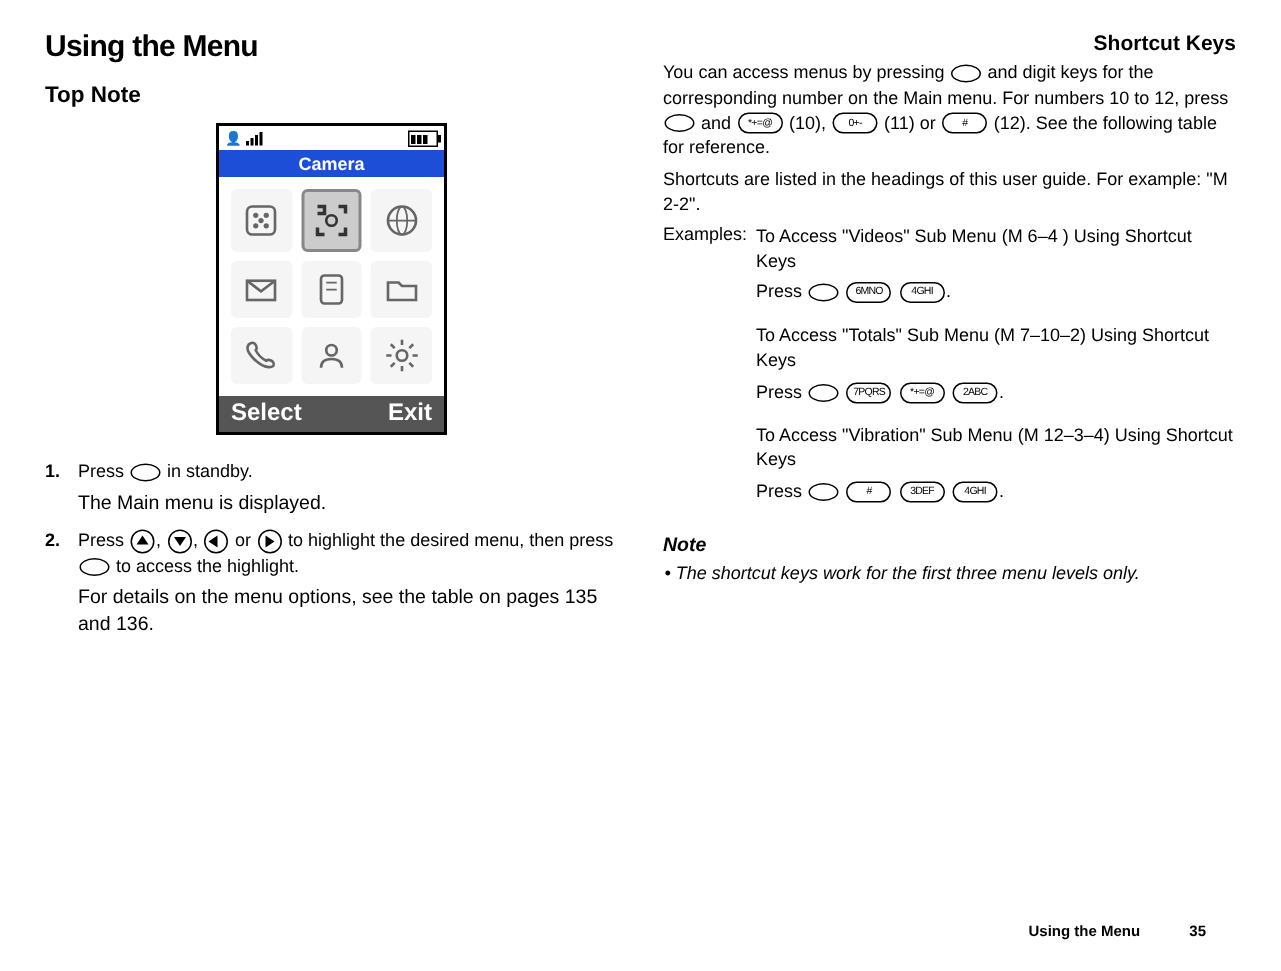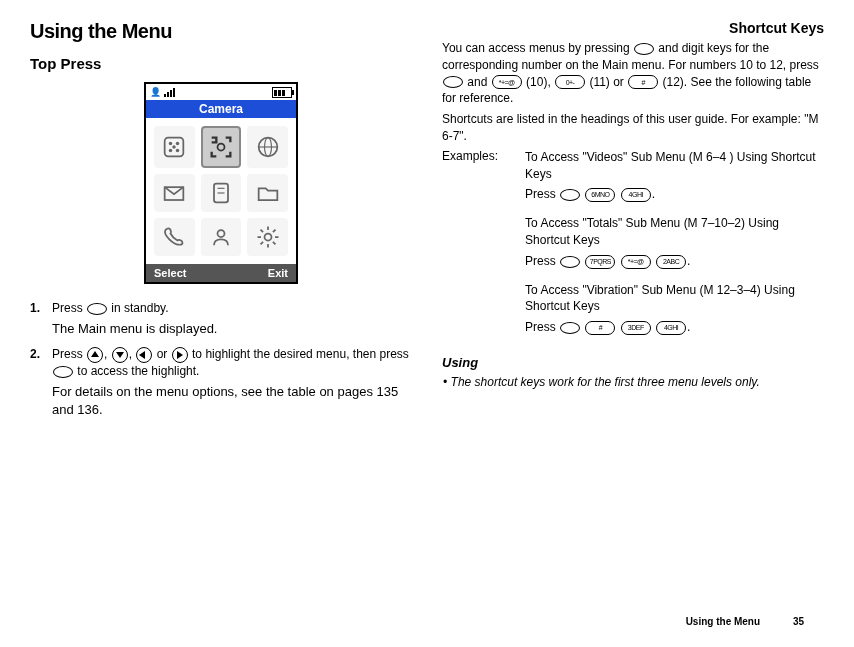--- a/index.html
+++ b/index.html
@@ -129,21 +129,21 @@
     .menu-cell.highlighted {
       background: #ccc;
       border: 2px solid #888;
       box-sizing: border-box;
     }
     .softkey-bar {
       display: flex;
       justify-content: space-between;
       background: #555;
       color: #fff;
-      font-size: 11px;
+      font-size: 16px;
       font-weight: bold;
       padding: 3px 8px;
     }
     .step-list {
       padding-left: 0;
       list-style: none;
       counter-reset: step;
     }
     .step-list li {
       counter-increment: step;
@@ -216,21 +216,21 @@
       border-width: 4px 6px 4px 0;
       border-color: transparent #000 transparent transparent;
     }
     .dir-right::after {
       left: 4px; top: 3px;
       border-width: 4px 0 4px 6px;
       border-color: transparent transparent transparent #000;
     }
     .examples-block {
       display: flex;
-      gap: 27px;
+      gap: 6px;
       font-size: 12px;
     }
     .examples-label {
       flex-shrink: 0;
     }
     .examples-content > div {
       margin-bottom: 12px;
     }
     .example-title {
       font-size: 12px;
@@ -262,21 +262,21 @@
       width: 28px;
       height: 28px;
     }
   </style>
 </head>
 <body>
 
 <div class="columns">
   <div class="left-col">
     <h1>Using the Menu</h1>
-    <h2>Top Press</h2>
+    <h2>Top Note</h2>
 
     <div class="phone-screen">
       <div class="status-bar">
         <div class="status-left">
           <span style="font-size:9px;">👤</span>
           <span class="signal-icon">
             <span></span>
               <span></span>
               <span></span>
               <span></span>
@@ -363,21 +363,21 @@
         <div class="step-sub">For details on the menu options, see the table on pages 135 and 136.</div>
       </li>
     </ol>
   </div>
 
   <div class="right-col">
     <h3>Shortcut Keys</h3>
     <p>
       <span>You can access menus by pressing </span><span class="oval-key"></span><span> and digit keys for the corresponding number on the Main menu. For numbers 10 to 12, press </span><span class="oval-key"></span><span> and </span><span class="oval-key-wide">*+=@</span><span> (10), </span><span class="oval-key-wide">0+-</span><span> (11) or </span><span class="oval-key-wide">#</span><span> (12). See the following table for reference.</span>
     </p>
-    <p>Shortcuts are listed in the headings of this user guide. For example: "M 6-7".</p>
+    <p>Shortcuts are listed in the headings of this user guide. For example: "M 2-2".</p>
 
     <div class="examples-block">
       <div class="examples-label">Examples:</div>
       <div class="examples-content">
         <div>
           <p class="example-title">To Access "Videos" Sub Menu (M 6–4 ) Using Shortcut Keys</p>
           <p>
             <span>Press </span><span class="oval-key"></span>
             <span class="oval-key-wide">6MNO</span>
             <span class="oval-key-wide">4GHI</span><span>.</span>
@@ -397,21 +397,21 @@
           <p>
             <span>Press </span><span class="oval-key"></span>
             <span class="oval-key-wide">#</span>
             <span class="oval-key-wide">3DEF</span>
             <span class="oval-key-wide">4GHI</span><span>.</span>
           </p>
         </div>
       </div>
     </div>
 
-    <p class="note-label">Using</p>
+    <p class="note-label">Note</p>
     <p class="note-item">•&nbsp;<span>The shortcut keys work for the first three menu levels only.</span></p>
   </div>
 </div>
 
 <div class="footer">
   <span>Using the Menu</span>
   <span class="footer-page">35</span>
 </div>
 
 </body></html>

